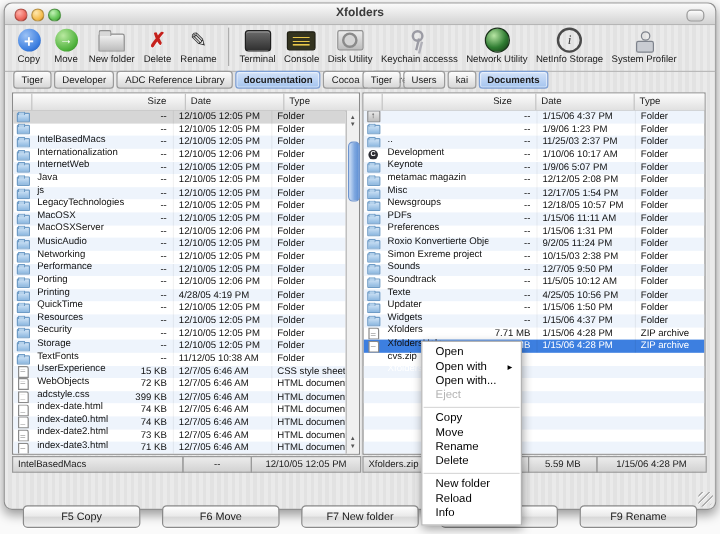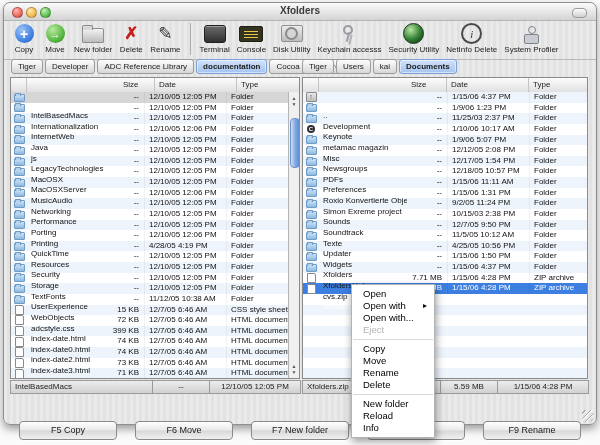--- a/index.html
+++ b/index.html
@@ -203,27 +203,27 @@
           <div class="titem">
             <div class="tico">
               <span class="ti-keys"></span>
             </div>
             <div class="tlabel">Keychain accesss</div>
           </div>
           <div class="titem">
             <div class="tico">
               <span class="ti-network"></span>
             </div>
-            <div class="tlabel">Security Utility</div>
+            <div class="tlabel">Network Utility</div>
           </div>
           <div class="titem">
             <div class="tico">
               <span class="ti-netinfo">i</span>
             </div>
-            <div class="tlabel">NetInfo Delete</div>
+            <div class="tlabel">NetInfo Storage</div>
           </div>
           <div class="titem">
             <div class="tico">
               <span class="ti-profiler"></span>
             </div>
             <div class="tlabel">System Profiler</div>
           </div>
         </div>
     </div>
 

